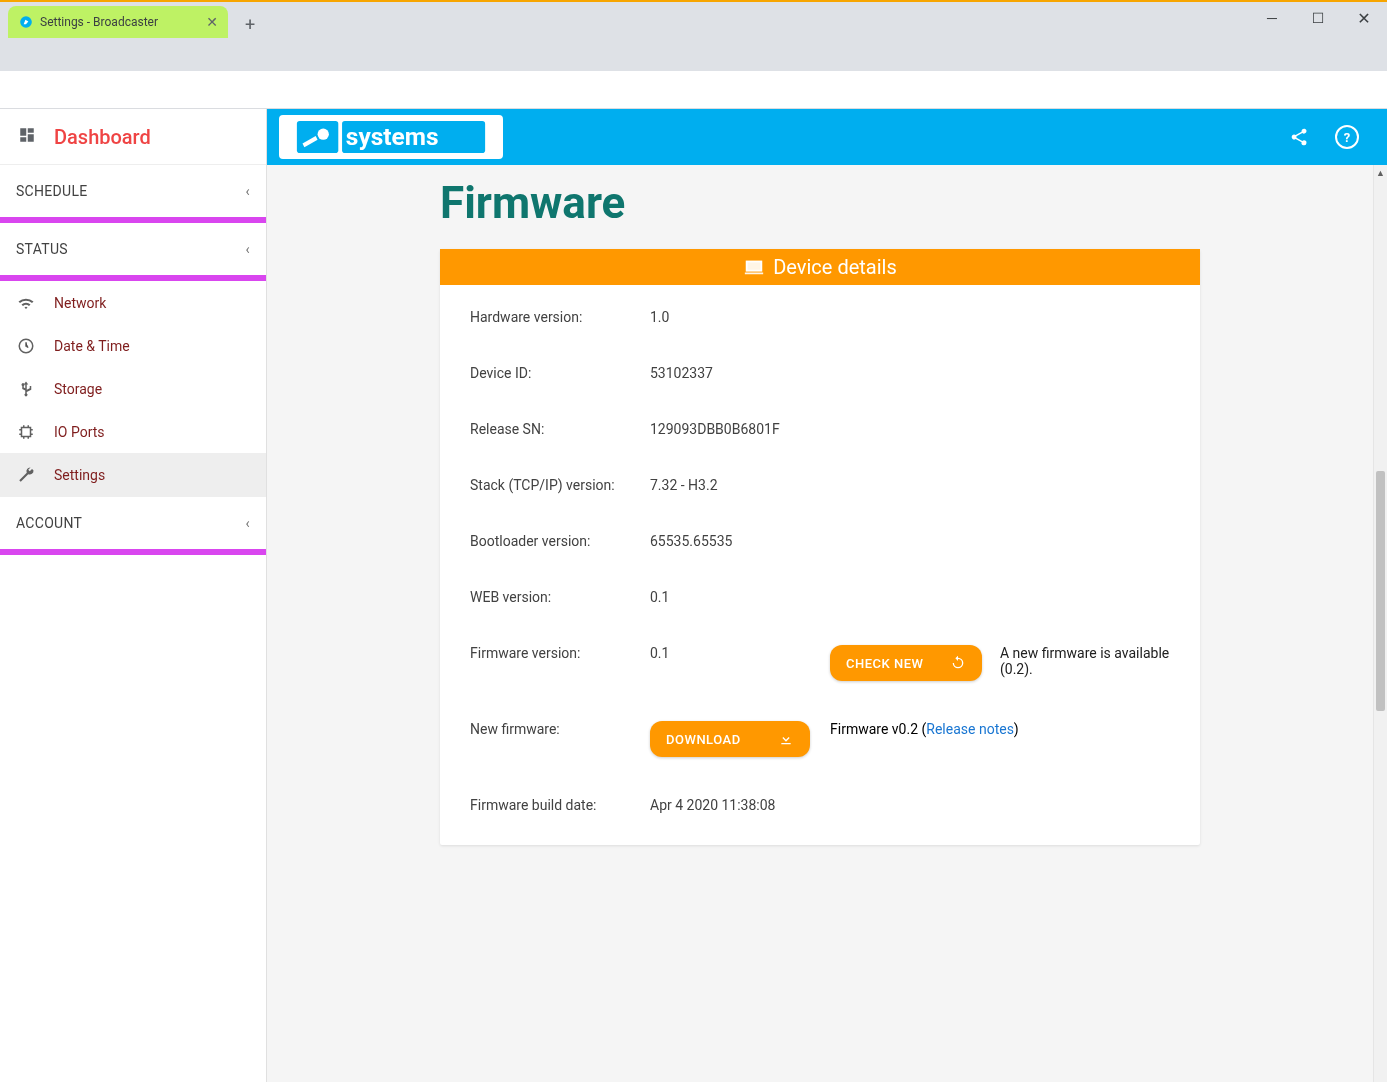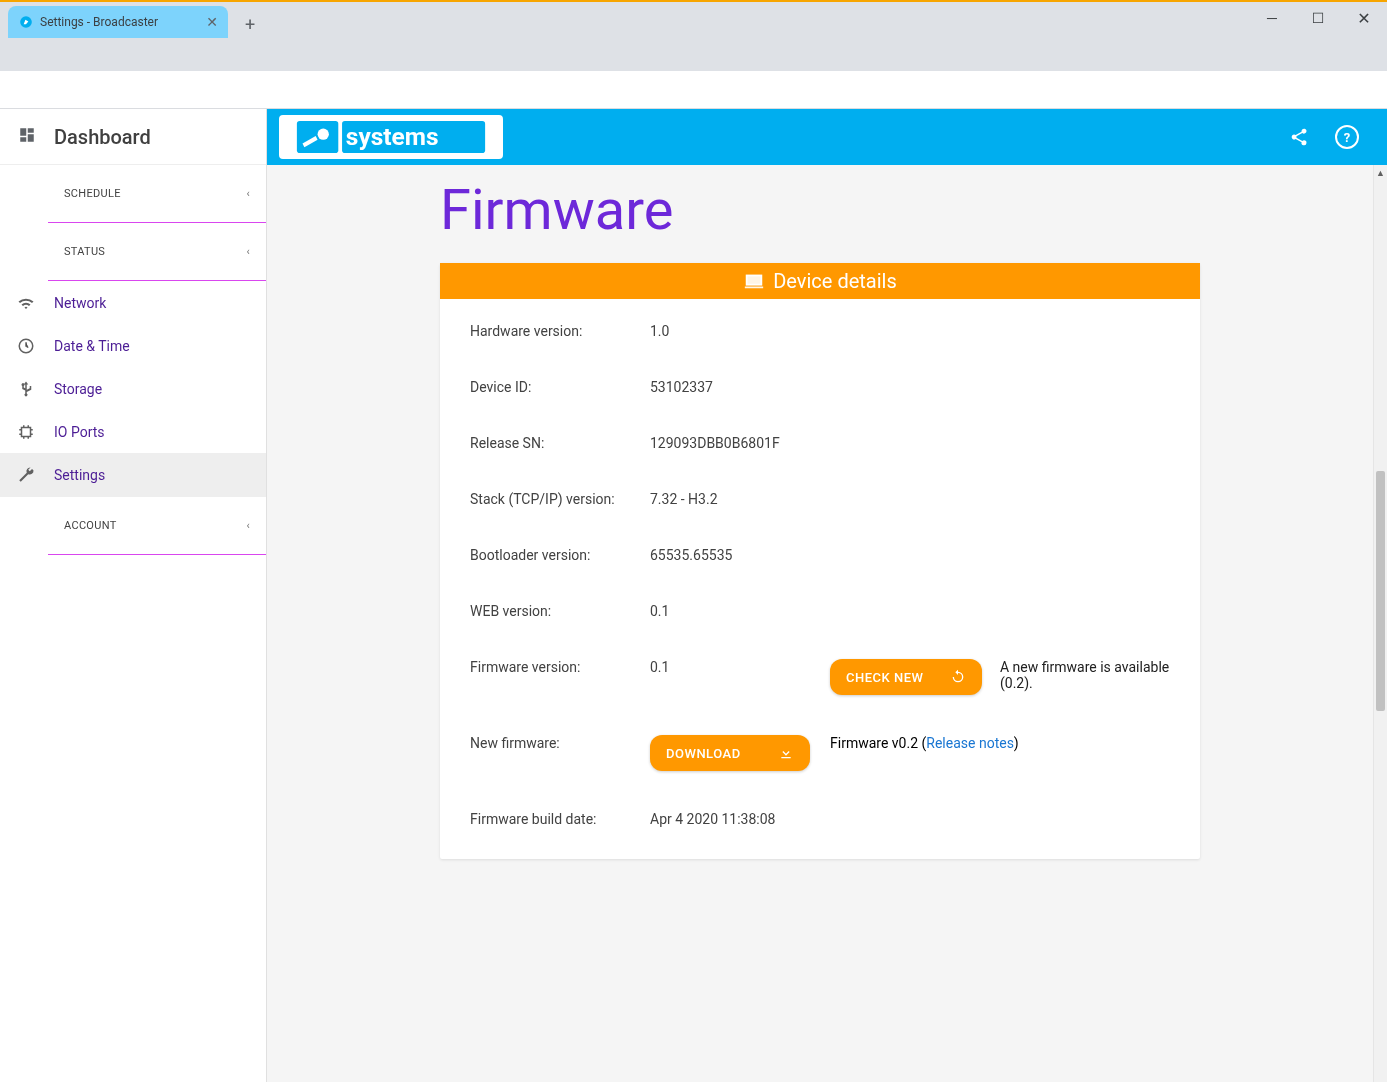--- a/index.html
+++ b/index.html
@@ -1,21 +1,21 @@
 <!DOCTYPE html>
 <html><head>
 <meta charset="utf-8">
 <style>
 * { margin: 0; padding: 0; box-sizing: border-box; font-family: 'Segoe UI', Roboto, Arial, sans-serif; }
 body { width: 1387px; height: 1082px; background: #fff; overflow: hidden; }
 
 
 .browser-chrome { background: #dee1e6; height: 71px; border-top: 2px solid #f7a500; position: relative; }
 .tab-bar { height: 36px; display: flex; align-items: flex-end; padding-left: 8px; }
-.tab { background: #7dd3fc; height: 32px; width: 220px; border-radius: 8px 8px 0 0; display: flex; align-items: center; padding: 0 10px; font-size: 12px; color: #3c4043; gap: 6px; }
+.tab { background: #bef264; height: 32px; width: 220px; border-radius: 8px 8px 0 0; display: flex; align-items: center; padding: 0 10px; font-size: 12px; color: #3c4043; gap: 6px; }
 .tab .favicon { width: 16px; height: 16px; display:flex; align-items:center; justify-content:center; }
 .tab .tab-close { margin-left: auto; color:#5f6368; font-size:14px;}
 .new-tab { width: 28px; height: 28px; display:flex; align-items:center; justify-content:center; color:#5f6368; font-size:18px; margin-left:8px; cursor:pointer;}
 .window-controls { position:absolute; right:0; top:0; display:flex; }
 .window-controls div { width:46px; height:32px; display:flex; align-items:center; justify-content:center; color:#3c4043; font-size:14px; }
 .window-controls .wc-close { font-size:16px; }
 
 .url-bar { background:#fff; height:38px; display:flex; align-items:center; padding:0 8px; gap:4px; border-bottom:1px solid #dadce0;}
 .url-bar .nav-btn { width:28px; height:28px; display:flex; align-items:center; justify-content:center; color:#5f6368; border-radius:50%; }
 .url-bar .nav-btn.disabled { color:#bdc1c6; }
@@ -26,43 +26,43 @@
 .ext-icons span { width:18px; height:18px; display:inline-flex; align-items:center; justify-content:center; font-size:14px; }
 .ext-sep { color:#dadce0; font-size:18px; margin:0 -2px;}
 .avatar { width:24px; height:24px; border-radius:50%; background:#f1d4c4; display:flex; align-items:center; justify-content:center; overflow:hidden; font-size:16px;}
 .kebab { color:#5f6368; font-size:18px; }
 
 
 .app { display:flex; height:calc(1082px - 73px); position:relative;}
 .left-rail { width:267px; background:#fff; border-right:1px solid #e0e0e0; display:flex; flex-direction:column;}
 .dash-header { height:56px; display:flex; align-items:center; padding:0 18px; gap:18px; border-bottom:1px solid #eee;}
 .dash-header .grid-icon { color:#5f6368; font-size:18px;}
-.dash-header .dash-title { font-size:20px; font-weight:500; color:#404040;}
-
-.rail-group { height:58px; display:flex; align-items:center; padding:0 16px; font-size:11px; color:#424242; border-bottom:1px solid #d946ef; letter-spacing:0.3px; cursor:pointer; position:relative;margin-left:48px;}
+.dash-header .dash-title { font-size:20px; font-weight:500; color:#ef4444;}
+
+.rail-group { height:58px; display:flex; align-items:center; padding:0 16px; font-size:14px; color:#424242; border-bottom:6px solid #d946ef; letter-spacing:0.3px; cursor:pointer; position:relative;}
 .rail-group .chev { margin-left:auto; color:#757575; }
 .rail-group.active { background:#eeeeee; }
 .rail-group.active::before { content:""; position:absolute; left:0; top:0; bottom:0; width:2px; background:#00aeef;}
 
-.rail-item { height:43px; display:flex; align-items:center; padding:0 16px; gap:18px; font-size:14px; color:#4c1d95; cursor:pointer;}
+.rail-item { height:43px; display:flex; align-items:center; padding:0 16px; gap:18px; font-size:14px; color:#7f1d1d; cursor:pointer;}
 .rail-item.active { background:#eeeeee;}
 .rail-item .rail-icon { width:20px; color:#616161; display:flex; align-items:center; justify-content:center;}
 .rail-sub-block { border-bottom:1px solid #eee;}
 
 .content-wrap { flex:1; background:#f5f5f5; position:relative; overflow:hidden;}
 .top-bar { height:56px; background:#00aeef; display:flex; align-items:center; padding:0 12px;}
 .logo-box { background:#fff; border:2px solid #fff; border-radius:4px; height:44px; padding:0 10px; display:flex; align-items:center; }
 .logo-box svg { height:32px; }
 .top-actions { margin-left:auto; display:flex; gap:24px; padding-right:16px;}
 .top-actions .top-icon { color:#fff; width:24px; height:24px; display:flex; align-items:center; justify-content:center; cursor:pointer;}
 .help-icon { border:2px solid #fff; border-radius:50%; width:22px; height:22px; font-size:13px; font-weight:bold;}
 
 .content-scroll { position:absolute; top:56px; left:0; right:14px; bottom:0; overflow-y:auto;}
 .page { max-width:760px; margin:0 auto; padding-bottom:40px;}
-.page-title { font-size:56px; font-weight:400; color:#6d28d9; padding:12px 0 20px 0;}
+.page-title { font-size:44px; font-weight:700; color:#0f766e; padding:12px 0 20px 0;}
 
 .card { background:#fff; border-radius:2px; box-shadow:0 1px 3px rgba(0,0,0,0.1);}
 .card-header { background:#ff9800; color:#fff; height:36px; display:flex; align-items:center; justify-content:center; gap:8px; font-size:20px;}
 .card-body { padding:24px 30px;}
 
 .field-row { display:flex; align-items:flex-start; margin-bottom:40px; font-size:14px;}
 .field-row:last-child { margin-bottom:8px;}
 .field-label { width:180px; color:#424242;}
 .field-value { width:180px; color:#424242;}
 .field-extra { flex:1; display:flex; align-items:flex-start; gap:18px;}

